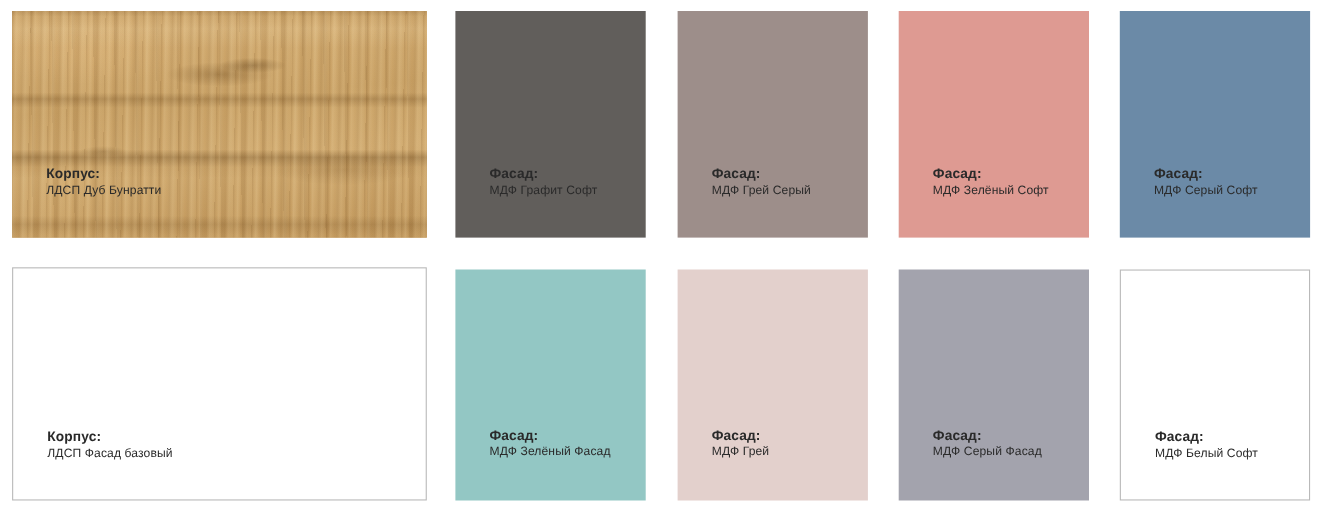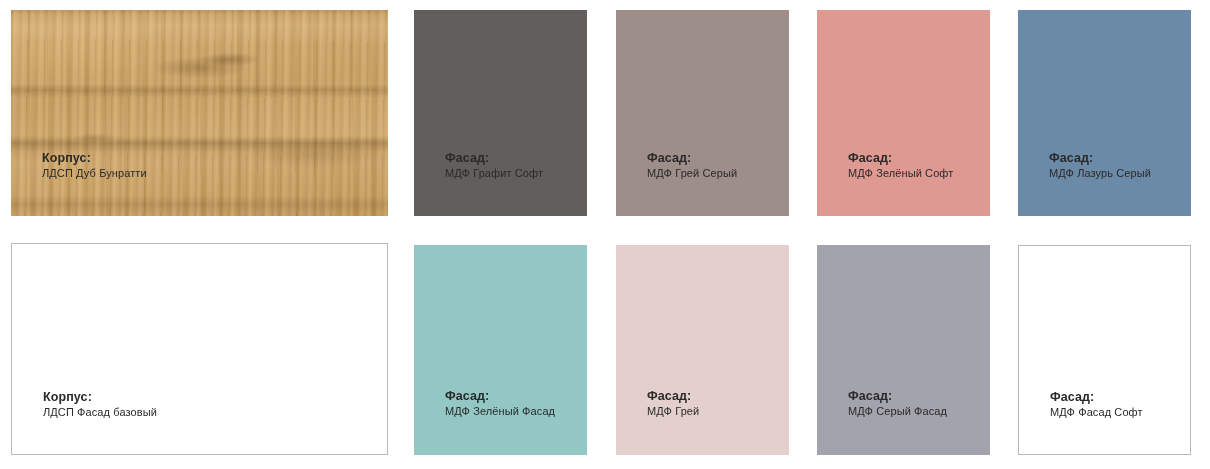--- a/index.html
+++ b/index.html
@@ -120,21 +120,21 @@
     </div>
     <div class="swatch" style="left: 817px; top: 10px; width: 173px; height: 206px; background: rgb(222, 154, 146);">
       <div class="label" style="top: 140px; color: rgb(42, 42, 42);">
         <span class="label-title">Фасад:</span>
         <span class="label-value">МДФ Зелёный Софт</span>
       </div>
     </div>
     <div class="swatch" style="left: 1018px; top: 10px; width: 173px; height: 206px; background: rgb(107, 138, 167);">
       <div class="label" style="top: 140px; color: rgb(42, 42, 42);">
         <span class="label-title">Фасад:</span>
-        <span class="label-value">МДФ Лазурь Серый</span>
+        <span class="label-value">МДФ Серый Софт</span>
       </div>
     </div>
     <div class="swatch swatch-bordered" style="left: 11px; top: 243px; width: 377px; height: 212px; background: rgb(255, 255, 255); border-color: rgb(185, 185, 185);">
       <div class="label" style="top: 145px; color: rgb(42, 42, 42);">
         <span class="label-title">Корпус:</span>
         <span class="label-value">ЛДСП Фасад базовый</span>
       </div>
     </div>
     <div class="swatch" style="left: 414px; top: 245px; width: 173px; height: 210px; background: rgb(147, 199, 196);">
       <div class="label" style="top: 143px; color: rgb(42, 42, 42);">
@@ -150,16 +150,16 @@
     </div>
     <div class="swatch" style="left: 817px; top: 245px; width: 173px; height: 210px; background: rgb(163, 163, 173);">
       <div class="label" style="top: 143px; color: rgb(42, 42, 42);">
         <span class="label-title">Фасад:</span>
         <span class="label-value">МДФ Серый Фасад</span>
       </div>
     </div>
     <div class="swatch swatch-bordered" style="left: 1018px; top: 245px; width: 173px; height: 210px; background: rgb(255, 255, 255); border-color: rgb(185, 185, 185);">
       <div class="label" style="top: 143px; color: rgb(42, 42, 42);">
         <span class="label-title">Фасад:</span>
-        <span class="label-value">МДФ Фасад Софт</span>
+        <span class="label-value">МДФ Белый Софт</span>
       </div>
     </div>
   </div>
 
 </body></html>

